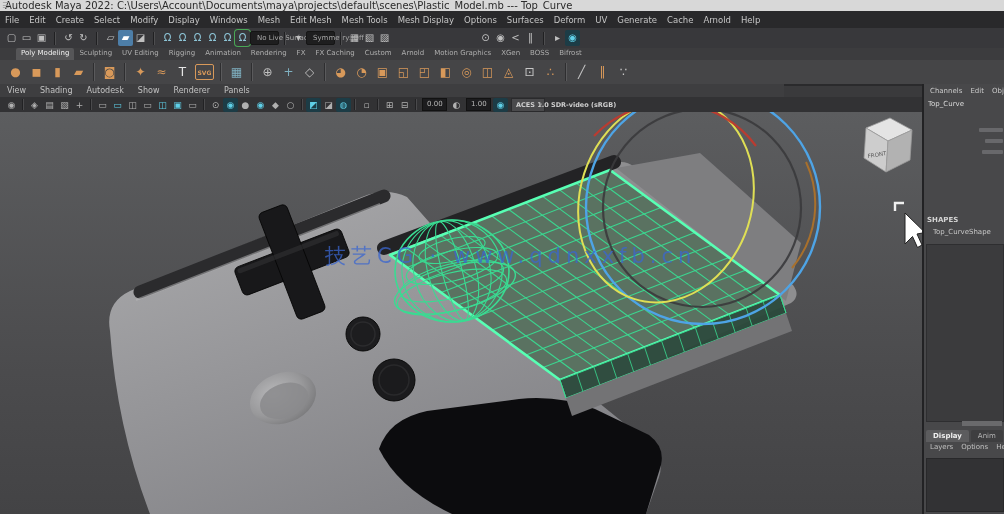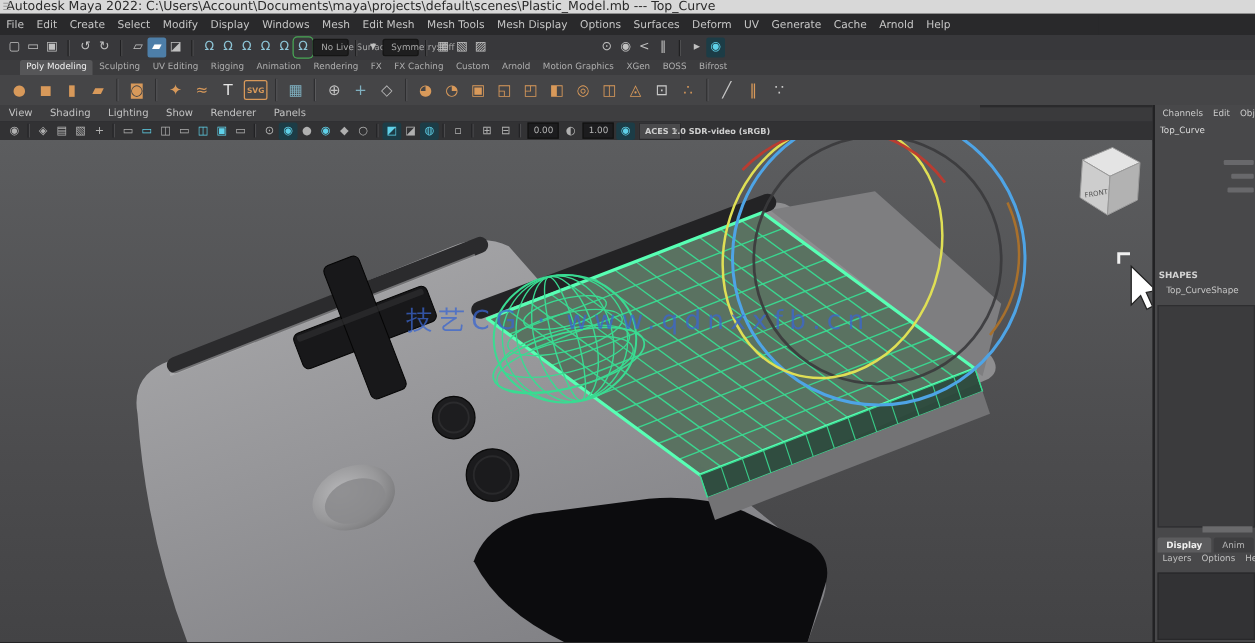--- a/index.html
+++ b/index.html
@@ -189,21 +189,21 @@
       <span class="shelf-icon sep"></span>
       <span class="shelf-icon" style="color: rgb(200, 200, 200);">╱</span>
       <span class="shelf-icon" style="color: rgb(216, 153, 90);">‖</span>
       <span class="shelf-icon" style="color: rgb(200, 200, 200);">∵</span>
     </div>
 
   <div class="panelmenu">
 
   <span class="pm-item">View</span>
       <span class="pm-item">Shading</span>
-      <span class="pm-item">Lighting</span>
+      <span class="pm-item">Autodesk</span>
       <span class="pm-item">Show</span>
       <span class="pm-item">Renderer</span>
       <span class="pm-item">Panels</span>
     </div>
 
   <div class="paneltoolbar">
 
   <span class="pt-icon">◉</span>
       <span class="pt-icon sep"></span>
       <span class="pt-icon">◈</span>

